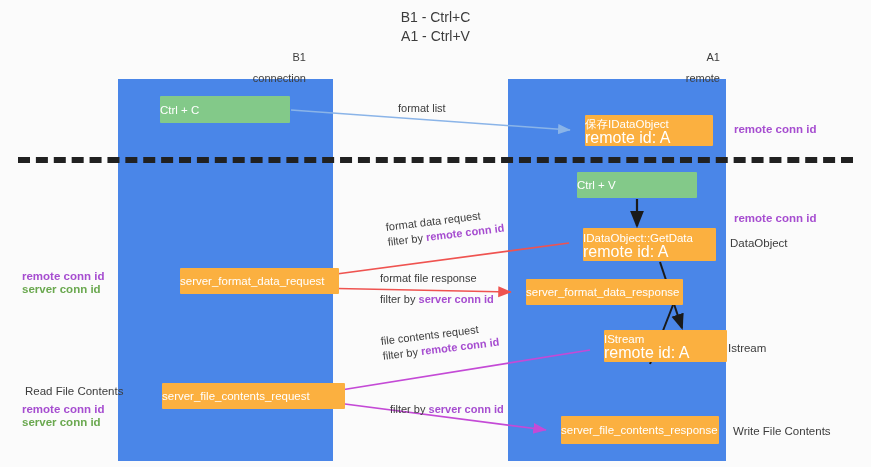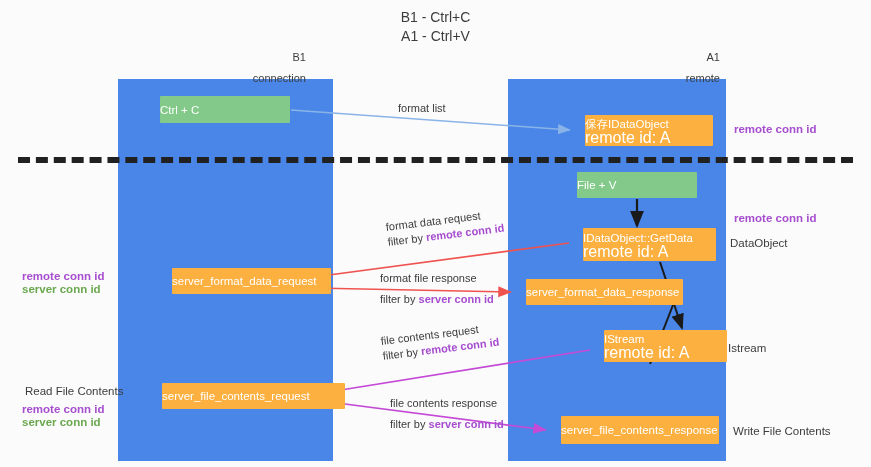--- a/index.html
+++ b/index.html
@@ -57,21 +57,21 @@
     border-radius: 1px;
   }
   .node.green { background: #83c989; }
   .node.orange { background: #fbb040; margin-left: 12px; }
   .node .l2 { font-size: 16px; }
 
   #n-ctrlc   { left: 160px; top: 96px;  width: 130px; height: 27px; }
   #n-save    { left: 573px; top: 115px; width: 128px; height: 31px; }
   #n-ctrlv   { left: 577px; top: 172px; width: 120px; height: 26px; }
   #n-getdata { left: 571px; top: 228px; width: 133px; height: 33px; }
-  #n-sfdreq  { left: 160px; top: 268px; width: 159px; height: 26px; }
+  #n-sfdreq  { left: 168px; top: 268px; width: 159px; height: 26px; }
   #n-sfdres  { left: 514px; top: 279px; width: 157px; height: 26px; }
   #n-istream { left: 592px; top: 330px; width: 123px; height: 32px; }
   #n-sfcreq  { left: 150px; top: 383px; width: 183px; height: 26px; }
   #n-sfcres  { left: 549px; top: 416px; width: 158px; height: 28px; }
 
   .side-label {
     position: absolute;
     font-size: 11.5px;
     color: #3c3c3c;
     line-height: 14px;
@@ -175,21 +175,21 @@
   <div class="node green" id="n-ctrlc">
     <span>Ctrl + C</span>
   </div>
 
   <div class="node orange" id="n-save">
     <span>保存IDataObject</span>
     <span class="l2">remote id: A</span>
   </div>
 
   <div class="node green" id="n-ctrlv">
-    <span>File + V</span>
+    <span>Ctrl + V</span>
   </div>
 
   <div class="node orange" id="n-getdata">
     <span>IDataObject::GetData</span>
     <span class="l2">remote id: A</span>
   </div>
 
   <div class="node orange" id="n-sfdreq">
     <span>server_format_data_request</span>
   </div>
@@ -222,21 +222,20 @@
     <div>format file response</div>
     <div style="margin-top:6px"><span class="plain">filter by </span><b>server conn id</b></div>
   </div>
 
   <div class="edge-label" id="el-fcreq">
     <div>file contents request</div>
     <div><span class="plain">filter by </span><b>remote conn id</b></div>
   </div>
 
   <div class="edge-label" id="el-fcres">
-    <div>file contents response</div>
     <div style="margin-top:6px"><span class="plain">filter by </span><b>server conn id</b></div>
   </div>
 
   <div class="side-label purple" id="lbl-rc1">remote conn id</div>
   <div class="side-label purple" id="lbl-rc2">remote conn id</div>
   <div class="side-label" id="lbl-dataobject">DataObject</div>
   <div class="side-label" id="lbl-istream">Istream</div>
   <div class="side-label" id="lbl-writefile">Write File Contents</div>
 
   <div class="side-label purple" id="lbl-left-rc">remote conn id</div>

